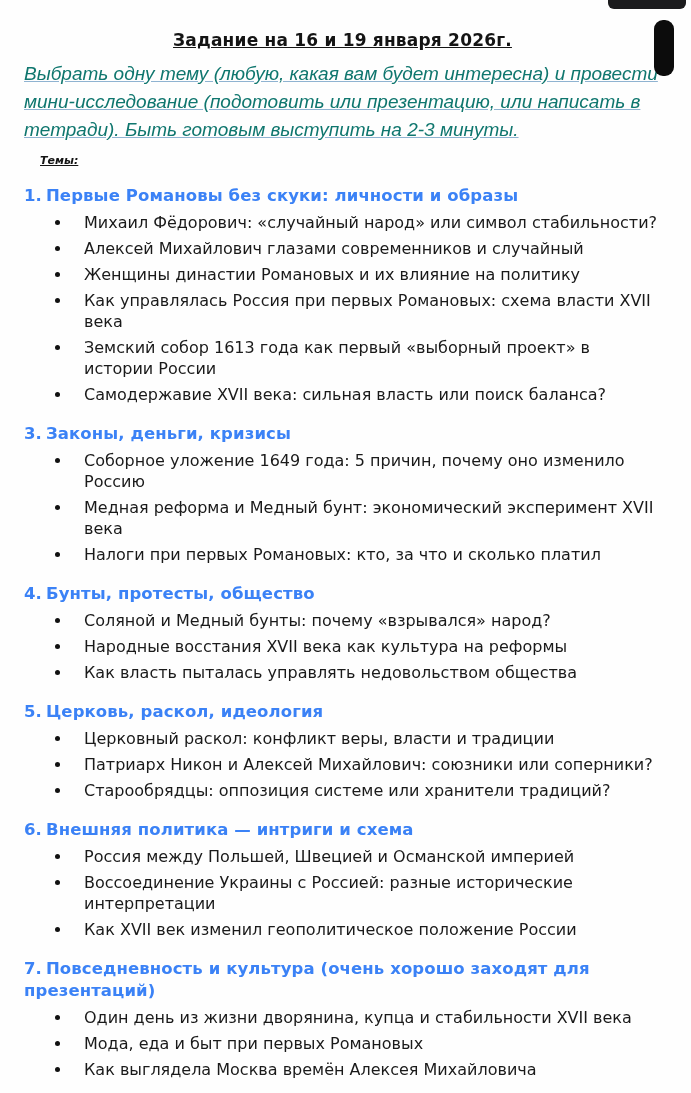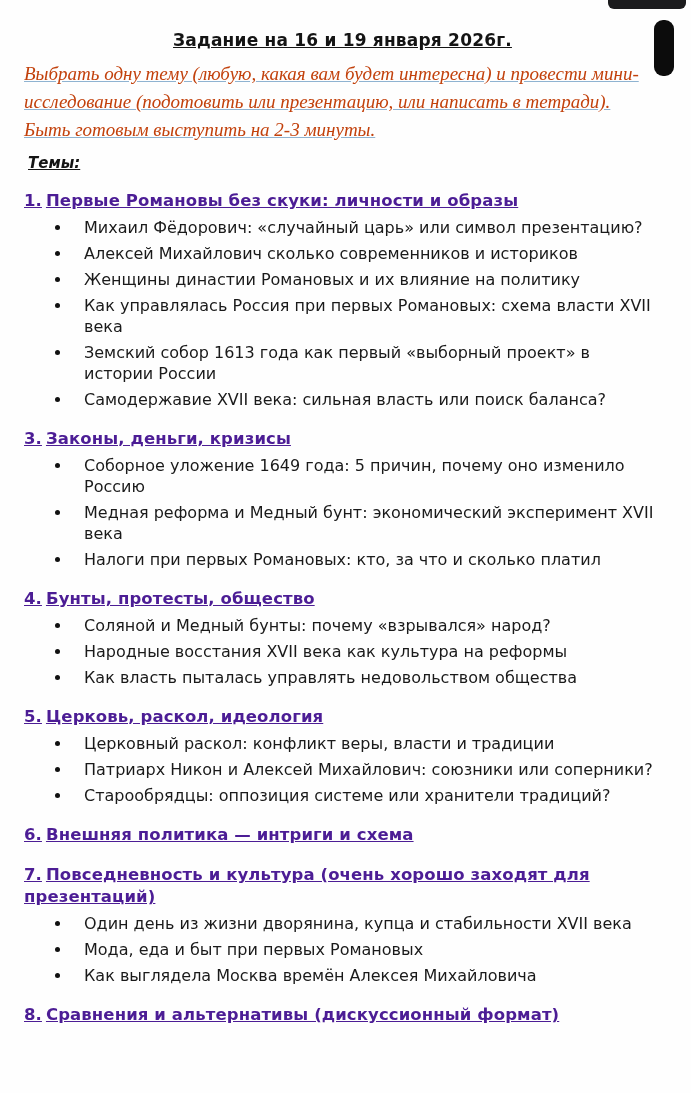--- a/index.html
+++ b/index.html
@@ -33,47 +33,46 @@
     text-align: center;
     font-weight: bold;
     font-size: 17px;
     text-decoration: underline;
     letter-spacing: 0.2px;
     margin: 0 0 10px 0;
     color: #141414;
   }
 
   .intro {
-    font-family: Liberation Serif, serif;
+    font-family: Liberation Sans, sans-serif;
     font-style: italic;
     font-size: 19px;
     line-height: 28px;
-    color: #c2410c;
+    color: #0f766e;
     text-decoration: underline;
     text-decoration-color: #8fb3d1;
     margin: 0 0 10px 0;
   }
 
   .themes-label {
     font-weight: bold;
     font-style: italic;
-    font-size: 15px;
+    font-size: 11px;
     text-decoration: underline;
-    margin: 0 0 8px 4px;
+    margin: 0 0 8px 16px;
     color: #141414;
   }
 
   .section-title {
     font-weight: bold;
     font-size: 16.5px;
     line-height: 22px;
     margin: 18px 0 4px 0;
-    color: #4c1d95;
+    color: #3b82f6;
     letter-spacing: 0.1px;
-    text-decoration: underline;
   }
   .section-title .num { margin-right: 4px; }
 
   ul.topics {
     list-style: none;
     margin: 0; padding: 0;
   }
   ul.topics li {
     position: relative;
     padding-left: 60px;
@@ -103,22 +102,22 @@
 
     <div class="doc-title">Задание на 16 и 19 января 2026г.</div>
 
     <div class="intro">Выбрать одну тему (любую, какая вам будет интересна) и провести мини-исследование (подотовить или презентацию, или написать в тетради). Быть готовым выступить на 2-3 минуты.</div>
 
     <div class="themes-label">Темы:</div>
 
     <div class="section">
       <div class="section-title"><span class="num">1.</span><span>Первые Романовы без скуки: личности и образы</span></div>
       <ul class="topics">
-        <li>Михаил Фёдорович: «случайный царь» или символ презентацию?</li>
-        <li>Алексей Михайлович сколько современников и историков</li>
+        <li>Михаил Фёдорович: «случайный народ» или символ стабильности?</li>
+        <li>Алексей Михайлович глазами современников и случайный</li>
         <li>Женщины династии Романовых и их влияние на политику</li>
       </ul>
     </div>
 
     <div class="section">
       <ul class="topics">
         <li>Как управлялась Россия при первых Романовых: схема власти XVII века</li>
         <li>Земский собор 1613 года как первый «выборный проект» в истории России</li>
         <li>Самодержавие XVII века: сильная власть или поиск баланса?</li>
       </ul>
@@ -146,20 +145,25 @@
       <div class="section-title"><span class="num">5.</span><span>Церковь, раскол, идеология</span></div>
       <ul class="topics">
         <li>Церковный раскол: конфликт веры, власти и традиции</li>
         <li>Патриарх Никон и Алексей Михайлович: союзники или соперники?</li>
         <li>Старообрядцы: оппозиция системе или хранители традиций?</li>
       </ul>
     </div>
 
     <div class="section">
       <div class="section-title"><span class="num">6.</span><span>Внешняя политика — интриги и схема</span></div>
+      <ul class="topics">
+        <li>Россия между Польшей, Швецией и Османской империей</li>
+        <li>Воссоединение Украины с Россией: разные исторические интерпретации</li>
+        <li>Как XVII век изменил геополитическое положение России</li>
+      </ul>
     </div>
 
     <div class="section">
       <div class="section-title"><span class="num">7.</span><span>Повседневность и культура (очень хорошо заходят для презентаций)</span></div>
       <ul class="topics">
         <li>Один день из жизни дворянина, купца и стабильности XVII века</li>
         <li>Мода, еда и быт при первых Романовых</li>
         <li>Как выглядела Москва времён Алексея Михайловича</li>
       </ul>
     </div>

